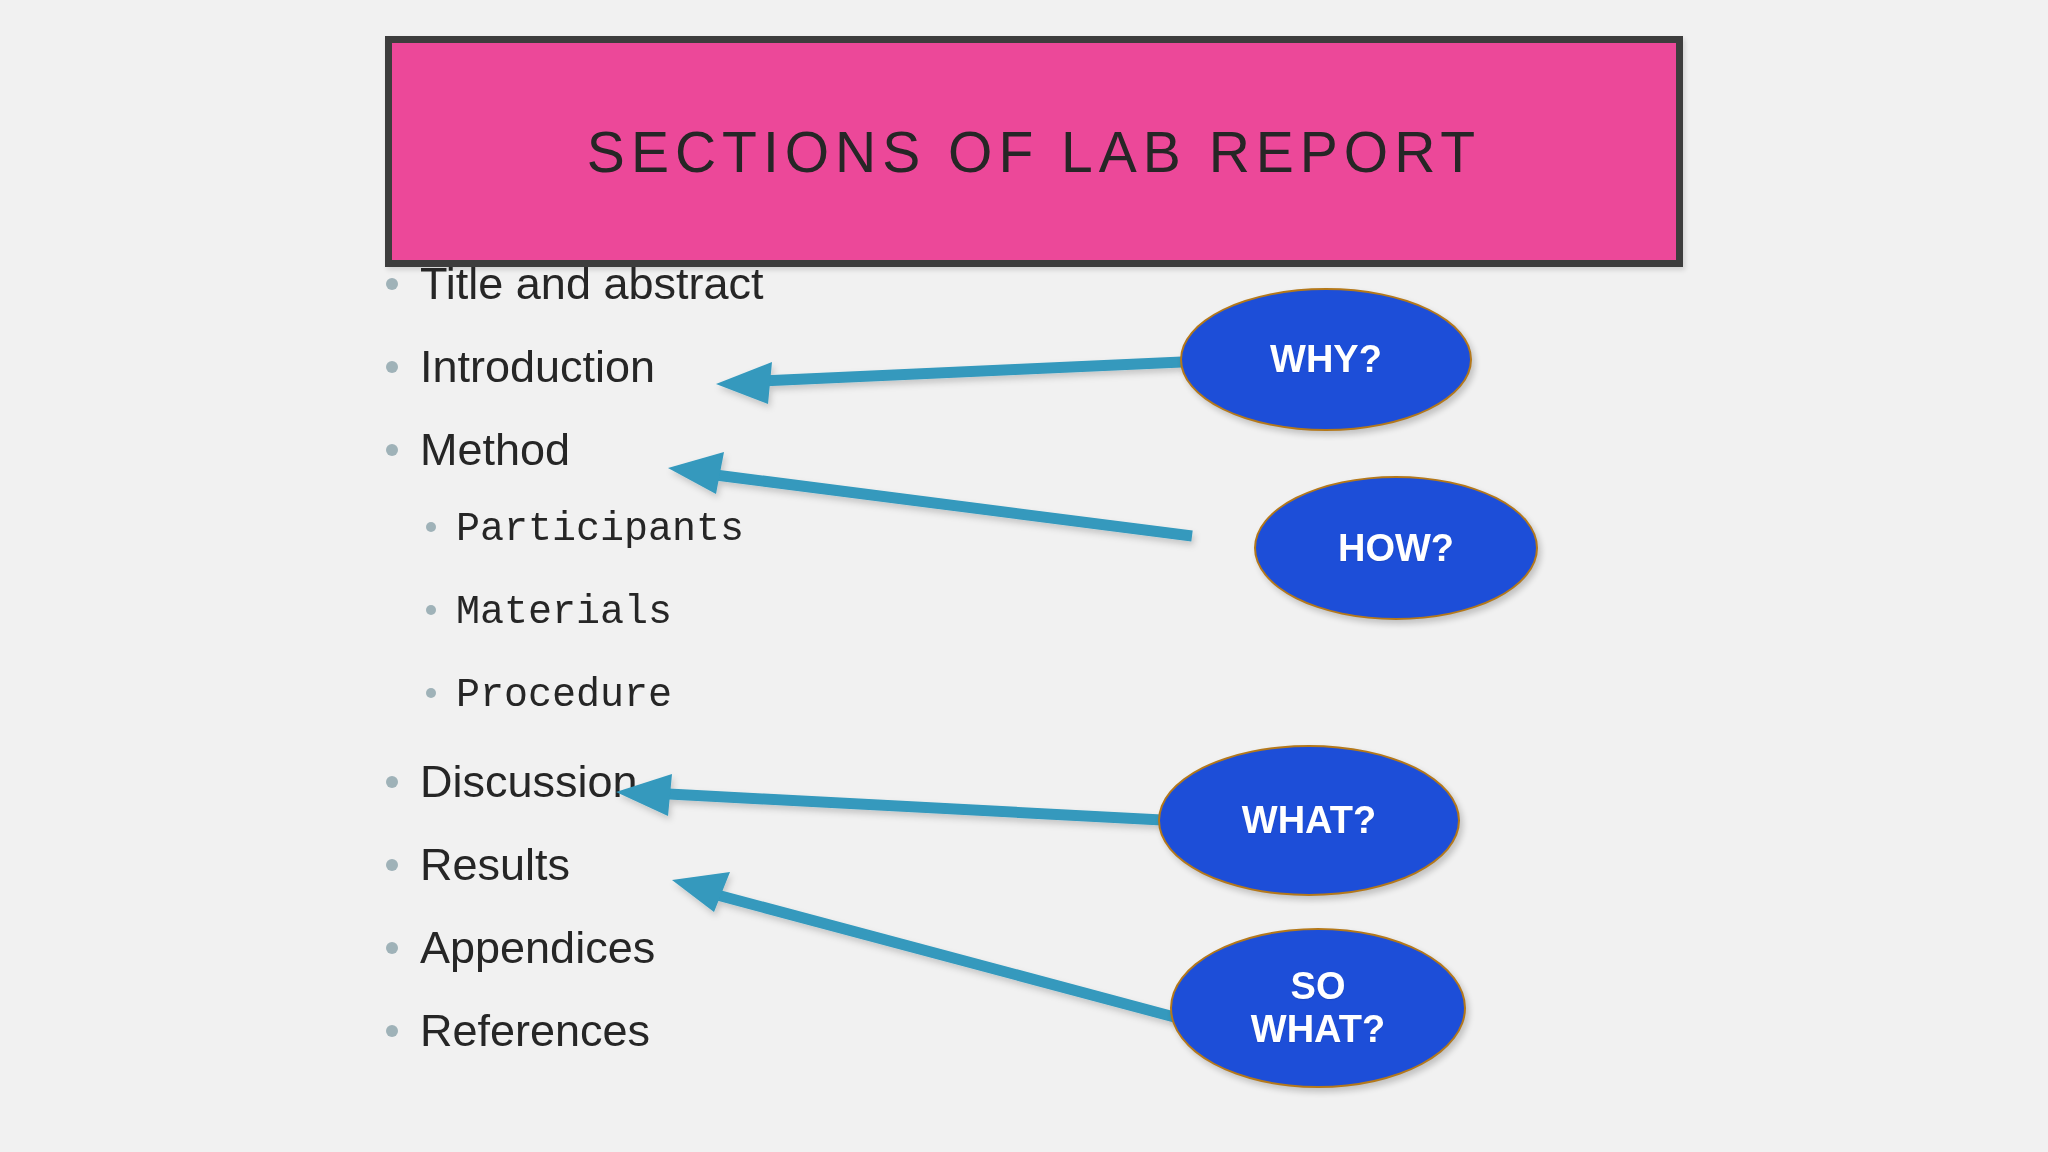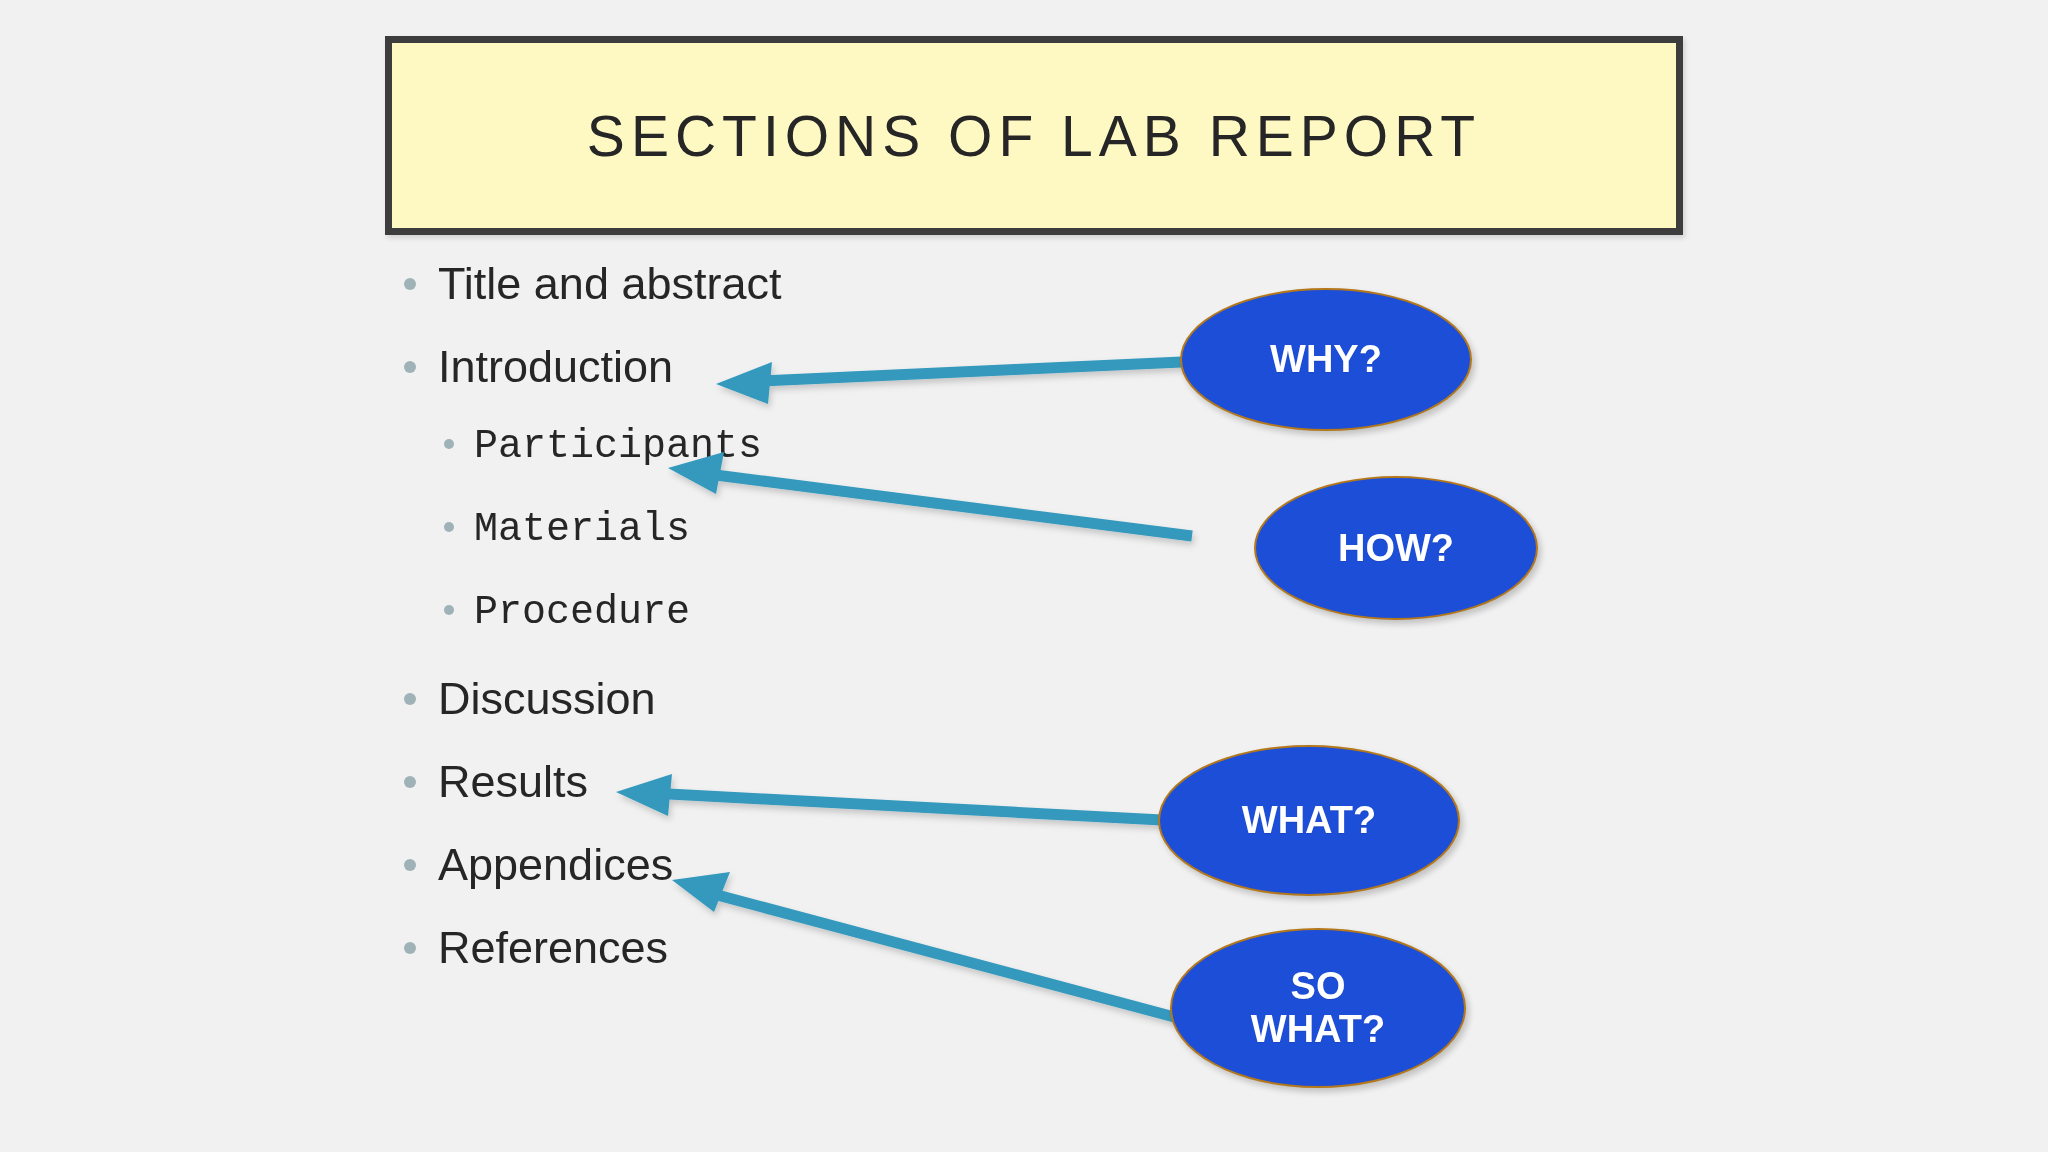--- a/index.html
+++ b/index.html
@@ -21,43 +21,43 @@
     height: 1152px;
     background: #f1f1f1;
   }
 
   
   #title-box {
     position: absolute;
     left: 385px;
     top: 36px;
     width: 1298px;
-    height: 199px;
-    background: #fef9c3;
+    height: 231px;
+    background: #ec4899;
     border: 7px solid #3d3d3d;
     box-sizing: border-box;
     display: flex;
     align-items: center;
     justify-content: center;
     box-shadow: 2px 3px 5px rgba(0,0,0,0.13);
     text-align: right;
   }
   #title-text {
     font-family: "Liberation Sans", sans-serif;
     font-size: 57px;
     font-weight: 400;
     color: #262626;
     letter-spacing: 6px;
     white-space: nowrap;
   }
 
   
   #bullet-list {
     position: absolute;
-    left: 404px;
+    left: 386px;
     top: 258px;
     width: 760px;
   }
   .bullet-row {
     display: flex;
     align-items: baseline;
     height: 83px;
   }
   .bullet-row.lvl1 { padding-left: 0; }
   .bullet-row.lvl2 { padding-left: 40px; }
@@ -139,20 +139,24 @@
     <div class="bullet-row lvl1">
       <span class="dot"></span>
       <span class="bullet-label">Title and abstract</span>
     </div>
 
     <div class="bullet-row lvl1">
       <span class="dot"></span>
       <span class="bullet-label">Introduction</span>
     </div>
 
+    <div class="bullet-row lvl1">
+      <span class="dot"></span>
+      <span class="bullet-label">Method</span>
+    </div>
 
     <div class="bullet-row lvl2">
       <span class="dot"></span>
       <span class="bullet-label">Participants</span>
     </div>
 
     <div class="bullet-row lvl2">
       <span class="dot"></span>
       <span class="bullet-label">Materials</span>
     </div>

